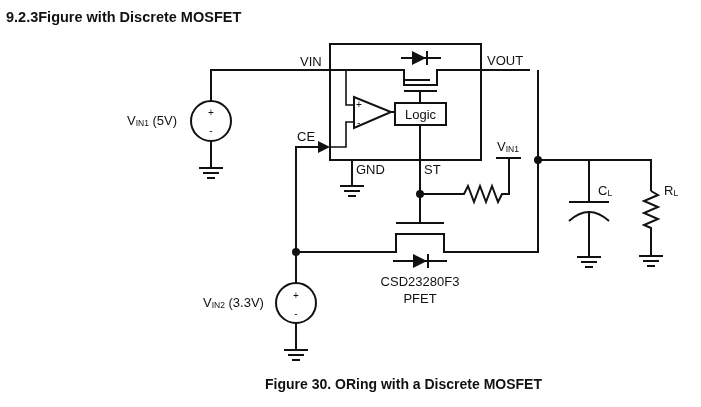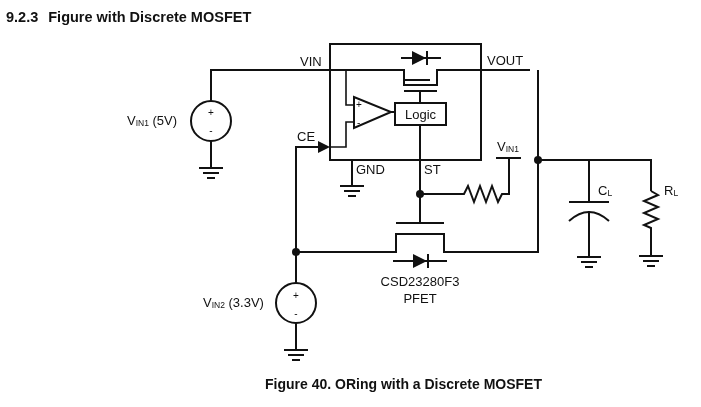--- a/index.html
+++ b/index.html
@@ -1,19 +1,19 @@
 <!DOCTYPE html>
 <html><head>
 <meta charset="utf-8">
 <style>
   html, body { margin: 0; padding: 0; background: #ffffff; }
   body { width: 701px; height: 407px; position: relative; overflow: hidden;
          font-family: "Liberation Sans", sans-serif; color: #111; }
   .section-title { position: absolute; left: 6px; top: 9px; font-size: 14.5px; font-weight: bold; letter-spacing: 0; }
-  .section-title .num { margin-right: 10px; }
+  .section-title .num { margin-right: 0; }
   .figure-caption { position: absolute; left: 0; width: 701px; top: 376px; text-align: center;
                     font-size: 14px; font-weight: bold; padding-left: 106px; box-sizing: border-box; }
   svg { position: absolute; left: 0; top: 0; }
   svg text { font-family: "Liberation Sans", sans-serif; fill: #111; }
   .w { stroke: #111; stroke-width: 2; fill: none; }
   .wt { stroke: #111; stroke-width: 1.6; fill: none; }
 </style>
 </head>
 <body>
 
@@ -117,13 +117,13 @@
   <text x="296" y="317" font-size="10" text-anchor="middle">-</text>
   <line x1="296" y1="323" x2="296" y2="350" class="w"></line>
   <g>
     <line x1="284" y1="350" x2="308" y2="350" class="w"></line>
     <line x1="288" y1="355" x2="304" y2="355" class="w"></line>
     <line x1="292" y1="360" x2="300" y2="360" class="w"></line>
   </g>
   <text x="203" y="307" font-size="13"><tspan>V</tspan><tspan font-size="8.5" dy="1">IN2</tspan><tspan dy="-1"> (3.3V)</tspan></text>
 </svg>
 
-<div class="figure-caption">Figure 40.  ORing with a Discrete MOSFET</div>
+<div class="figure-caption">Figure 30.  ORing with a Discrete MOSFET</div>
 
 </body></html>

